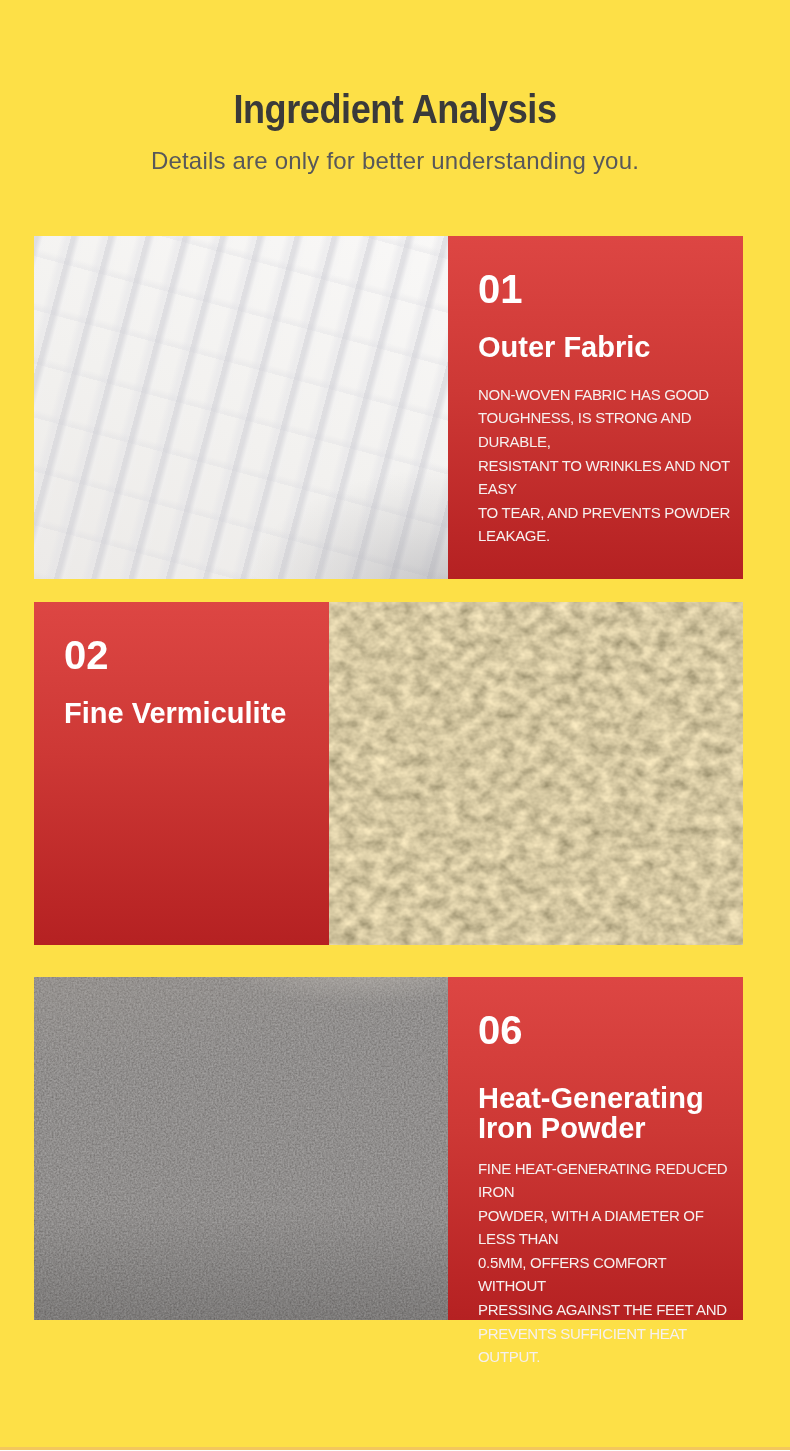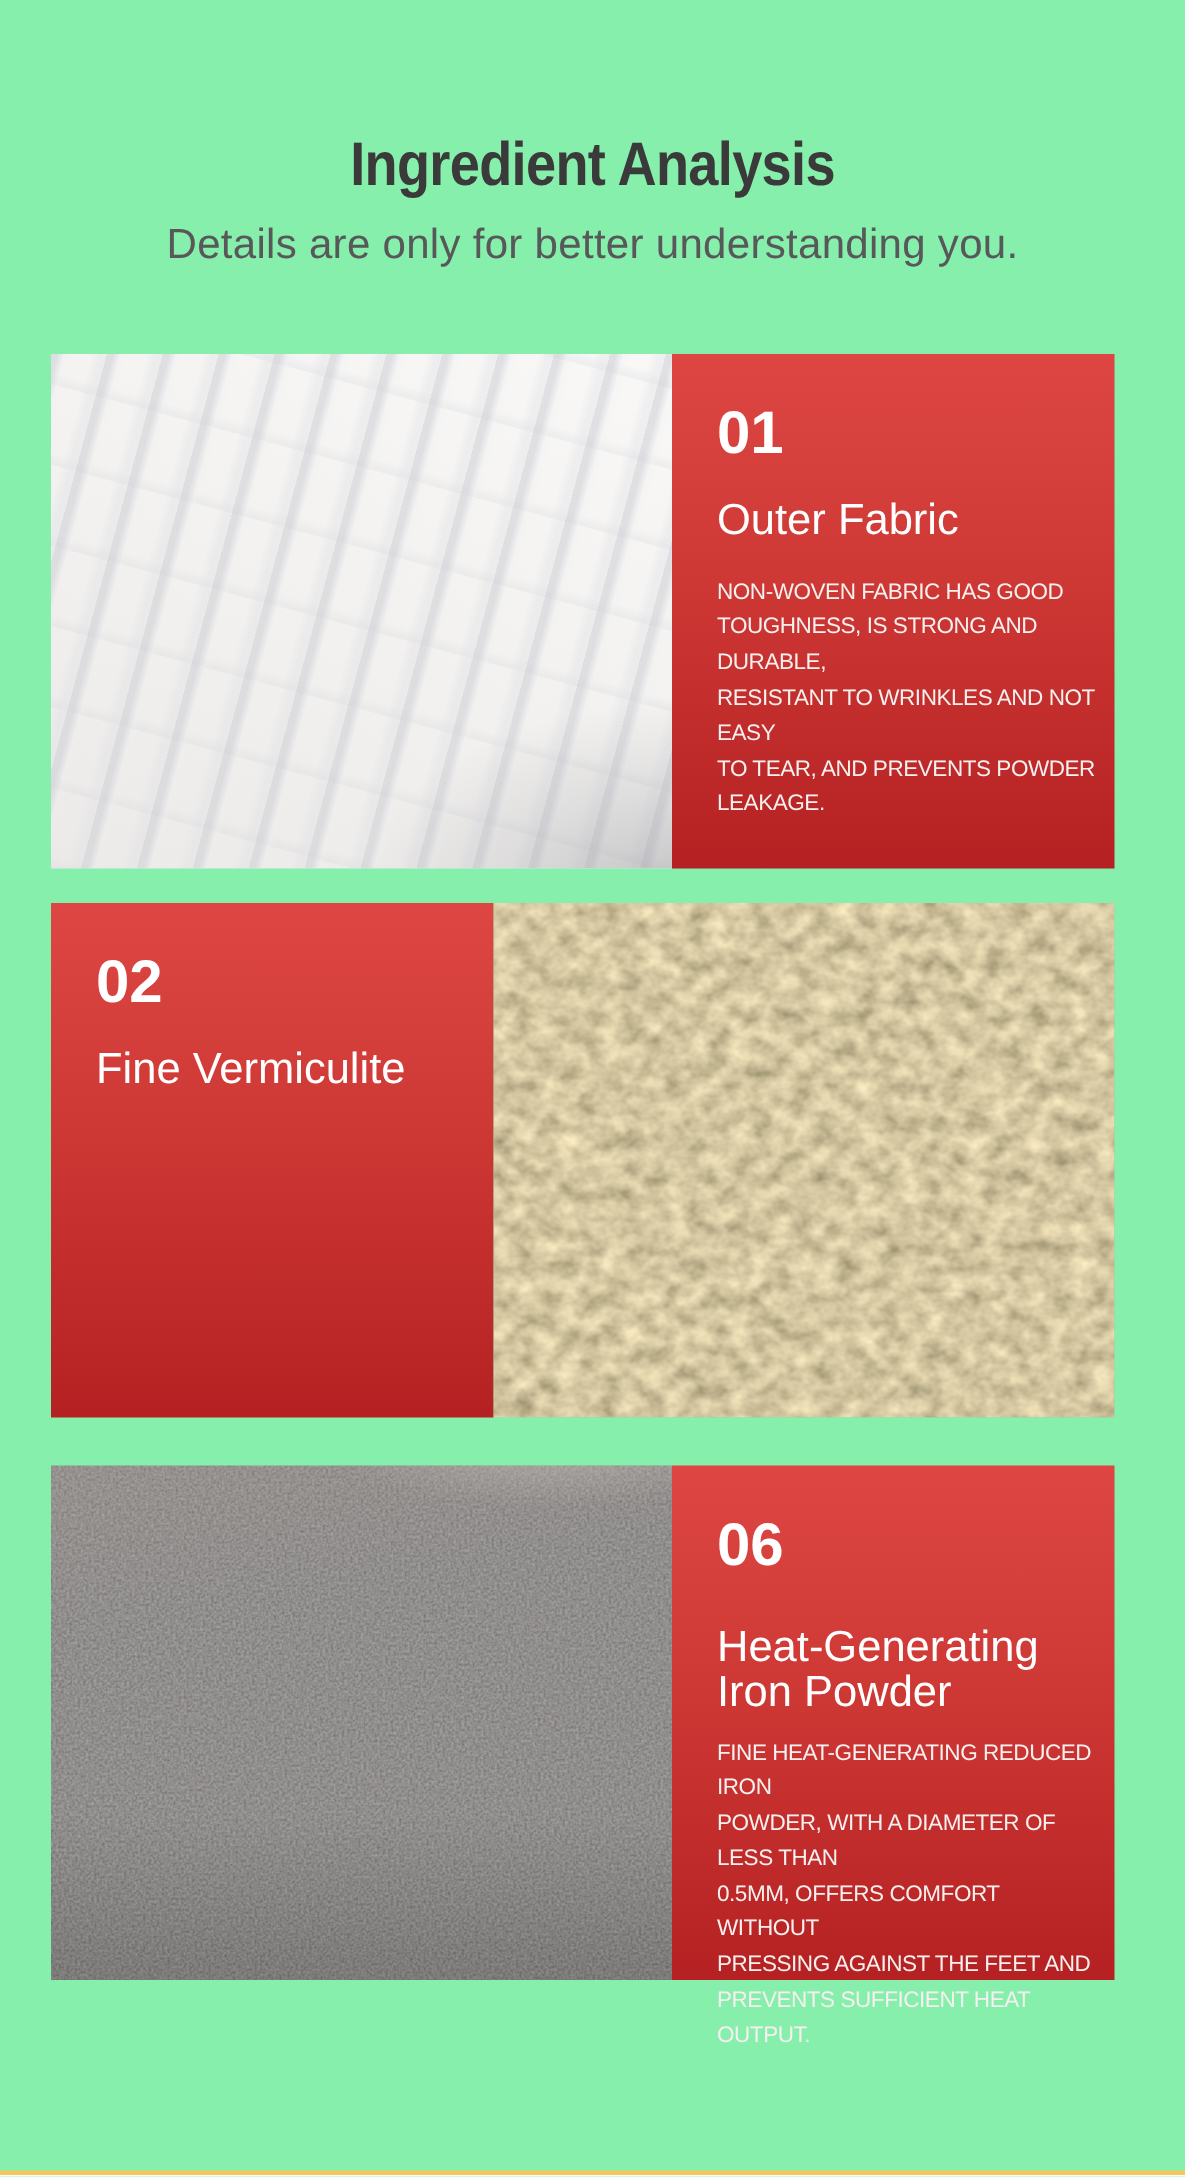--- a/index.html
+++ b/index.html
@@ -1,33 +1,33 @@
 <!DOCTYPE html>
 <html><head>
 <meta charset="utf-8">
 <style>
   html, body { margin:0; padding:0; background:#ffffff; }
   .page {
     position:relative;
     width:790px; height:1451px;
-    background:#86efac;
+    background:#fde047;
     overflow:hidden;
     font-family:"Liberation Sans", sans-serif;
   }
 
   
   .header { position:absolute; top:0; left:0; right:0; text-align:center; }
   .page-title {
     margin:0; padding-top:86px;
     font-size:41px; line-height:1.15; font-weight:700;
     color:#3a3a3a; letter-spacing:-0.5px;
     transform:scaleX(0.88); transform-origin:50% 50%;
   }
   .page-subtitle {
-    margin:12px 0 0; font-size:28px; line-height:1.3;
+    margin:12px 0 0; font-size:24px; line-height:1.3;
     font-weight:400; color:#58585a; letter-spacing:0.2px;
   }
 
   
   .section {
     position:absolute; left:34px; width:709px; height:343px;
     display:flex;
   }
   .sec1 { top:236px; }
   .sec2 { top:602px;border-radius:28px; }
@@ -39,21 +39,21 @@
   .panel {
     position:relative; width:295px; height:343px; flex:0 0 auto;
     box-sizing:border-box; padding:33px 10px 16px 30px;
     background:linear-gradient(180deg, #dd4643 0%, #cd3835 45%, #b52122 100%);
     color:#ffffff;
   }
   .panel .num {
     font-size:40px; line-height:1; font-weight:700; color:#ffffff;
   }
   .panel .sec-title {
-    margin:24px 0 0; font-size:29px; line-height:1.03; font-weight:400;
+    margin:24px 0 0; font-size:29px; line-height:1.03; font-weight:700;
     color:#ffffff; letter-spacing:0; white-space:pre-line;
   }
   .panel .sec-desc {
     margin:20px 0 0; font-size:15px; line-height:1.57;
     letter-spacing:-0.3px; color:#f6f0ef; white-space:pre-line;
   }
   .sec3 .sec-title { margin-top:34px; }
   .sec3 .sec-desc  { margin-top:13px; }
 
   

